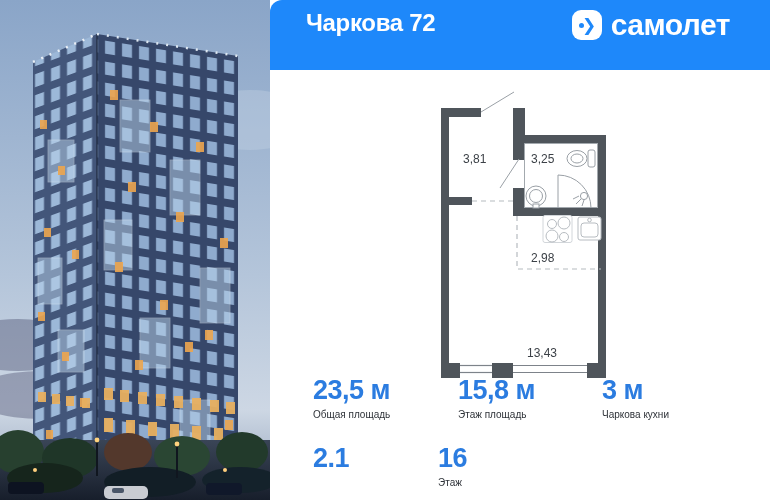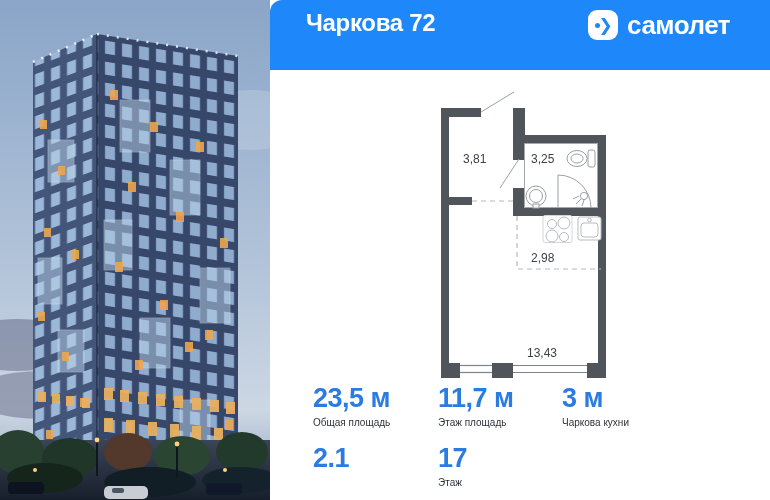--- a/index.html
+++ b/index.html
@@ -18,30 +18,30 @@
          background:#1e88fa; border-top-left-radius:12px;
          display:flex; align-items:flex-start; justify-content:space-between;
          padding:10px 40px 0 36px; }
   .hdr-title { color:#fff; font-size:24px; font-weight:bold; letter-spacing:-0.3px; line-height:1.1; }
   .brand { display:flex; align-items:center; gap:9px; }
   .brand-icon { width:30px; height:30px; background:#fff; border-radius:9px;
                 display:flex; align-items:center; justify-content:center; position:relative; }
   .brand-icon .dot { position:absolute; left:7px; top:13px; width:5px; height:5px;
                      border-radius:50%; background:#1e88fa; }
   .brand-icon .chev { color:#1e88fa; font-size:17px; font-weight:bold; margin-left:5px; line-height:1; }
-  .brand-name { color:#fff; font-size:26px; font-weight:bold; letter-spacing:-0.5px; line-height:1; }
+  .brand-name { color:#fff; font-size:30px; font-weight:bold; letter-spacing:-0.5px; line-height:1; }
 
   
   .plan { position:absolute; left:160px; top:85px; width:196px; height:302px; }
   .plan text { font-family:"Liberation Sans","DejaVu Sans",sans-serif; font-size:12px; fill:#3c4147; }
 
   
   .stats-row { position:absolute; left:43px; width:450px; display:grid;
                grid-template-columns:125px 124px 160px; }
-  .stats-row.r1 { top:384px; }
+  .stats-row.r1 { top:376px;gap:20px; }
   .stats-row.r2 { top:444px; }
   .stat-value { color:#2b7ce0; font-size:27px; font-weight:bold; letter-spacing:-0.5px; line-height:1.05; }
   .stat-label { color:#2e3238; font-size:10px; margin-top:5px; }
 </style>
 </head>
 <body>
 
 <div class="screen">
 
   <div class="photo">
@@ -245,33 +245,33 @@
       <text x="531" y="262">2,98</text>
       <text x="527" y="357">13,43</text>
     </svg>
 
     <div class="stats-row r1">
       <div>
         <div class="stat-value">23,5 м</div>
         <div class="stat-label">Общая площадь</div>
       </div>
       <div>
-        <div class="stat-value">11,7 м</div>
+        <div class="stat-value">15,8 м</div>
         <div class="stat-label">Этаж площадь</div>
       </div>
       <div>
         <div class="stat-value">3 м</div>
         <div class="stat-label">Чаркова кухни</div>
       </div>
     </div>
 
     <div class="stats-row r2">
       <div>
         <div class="stat-value">2.1</div>
       </div>
       <div>
-        <div class="stat-value">17</div>
+        <div class="stat-value">16</div>
         <div class="stat-label">Этаж</div>
       </div>
     </div>
 
   </div>
 </div>
 
 </body></html>

